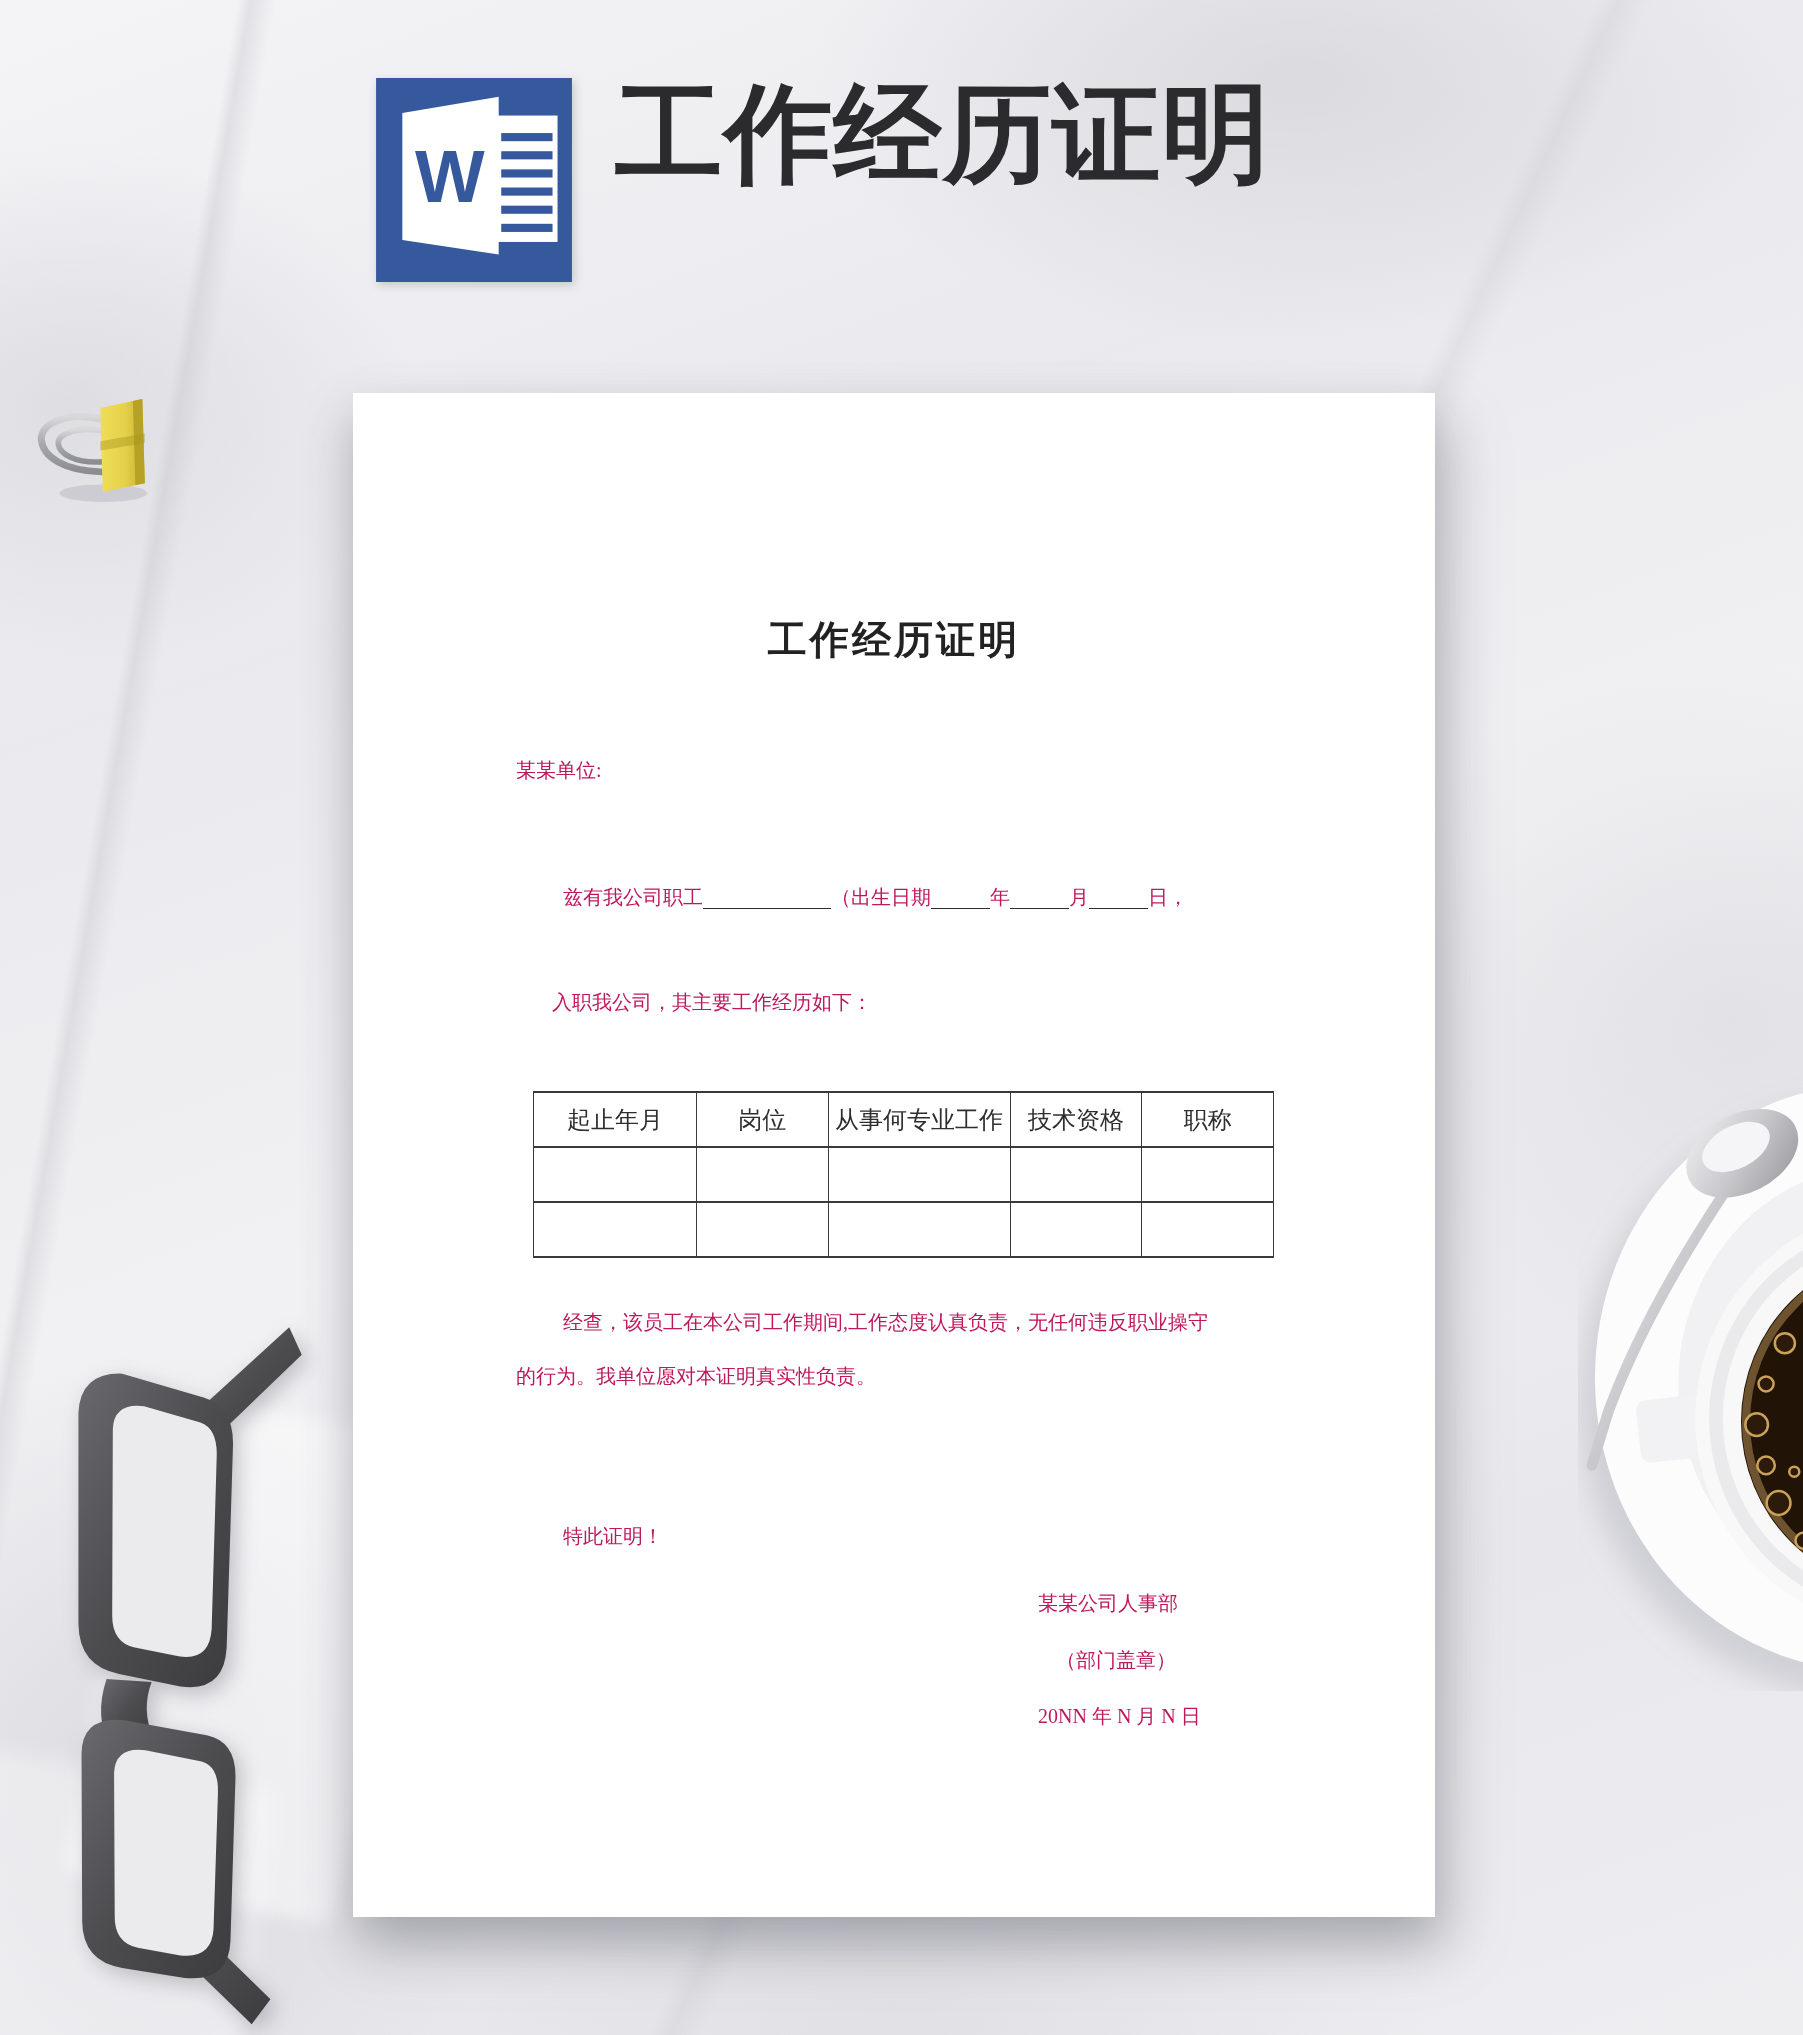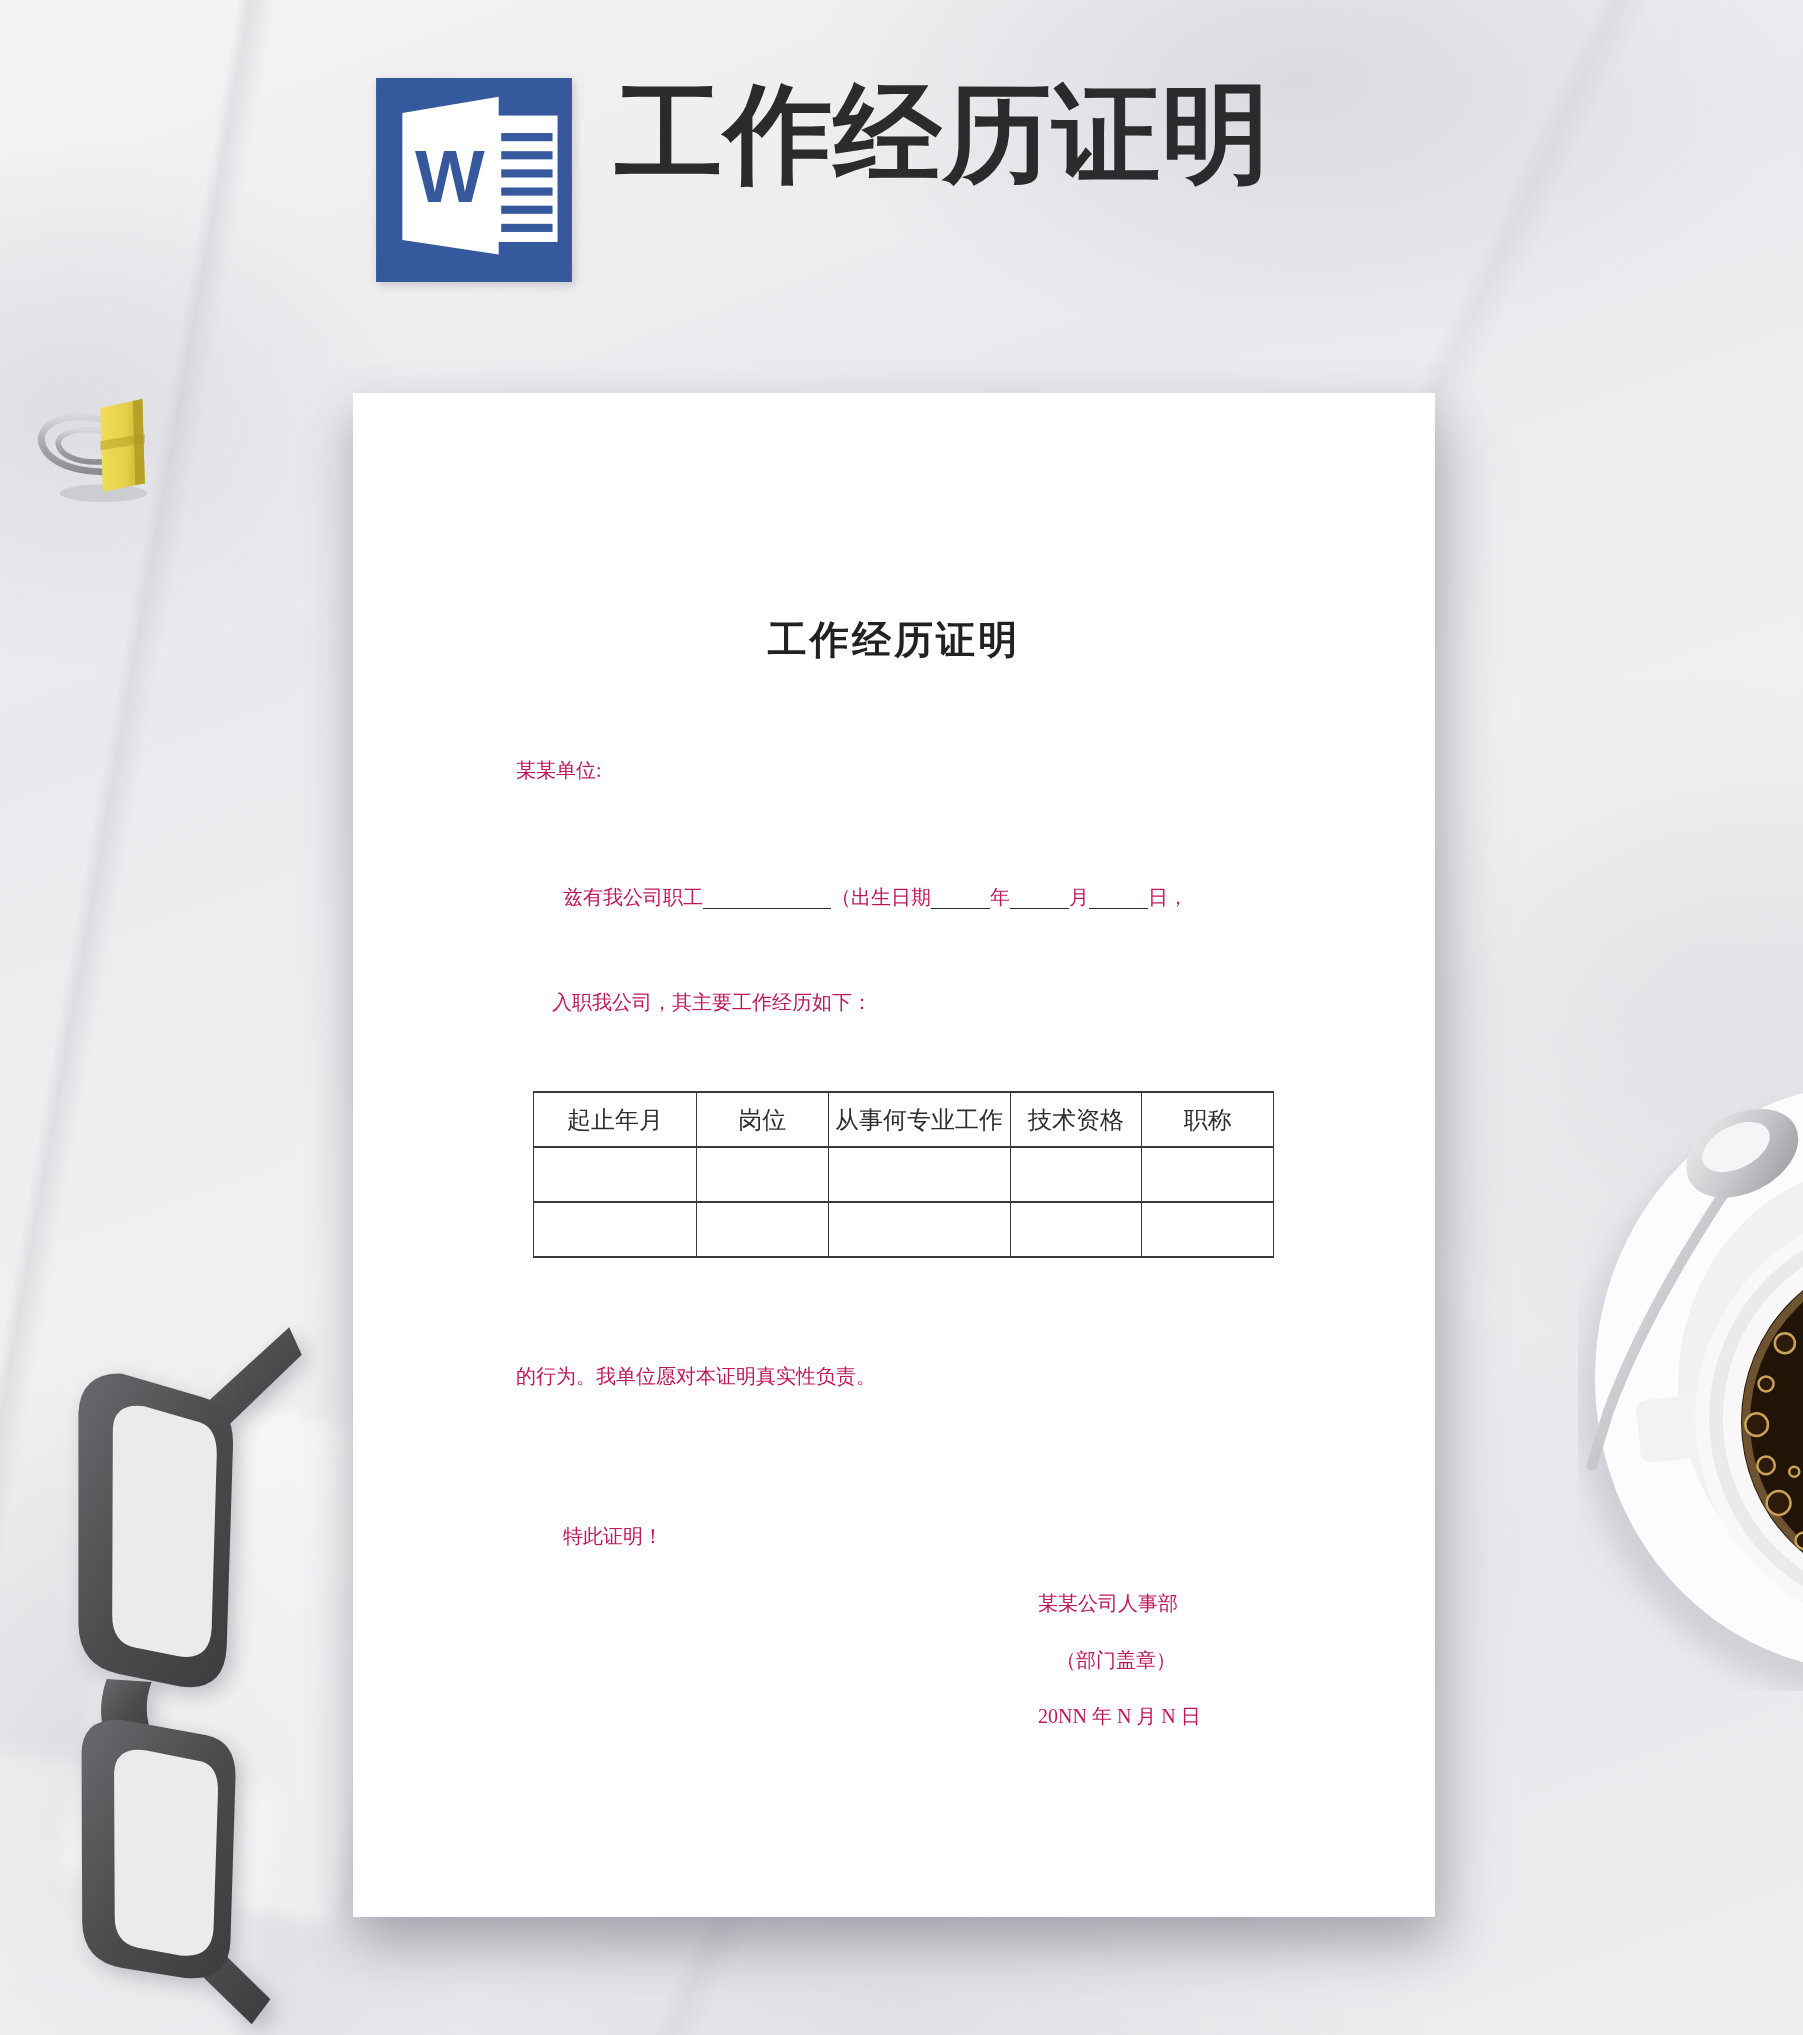--- a/index.html
+++ b/index.html
@@ -223,20 +223,21 @@
           <tr>
             <td></td>
             <td></td>
             <td></td>
             <td></td>
             <td></td>
           </tr>
         </tbody>
     </table>
 
+    <div class="doc-line l-c1">经查，该员工在本公司工作期间,工作态度认真负责，无任何违反职业操守</div>
     <div class="doc-line l-c2">的行为。我单位愿对本证明真实性负责。</div>
 
     <div class="doc-line l-attest">特此证明！</div>
 
     <div class="doc-line l-sig1">某某公司人事部</div>
     <div class="doc-line l-sig2">（部门盖章）</div>
     <div class="doc-line l-sig3">20NN 年 N 月 N 日</div>
   </div>
 
 </div>

